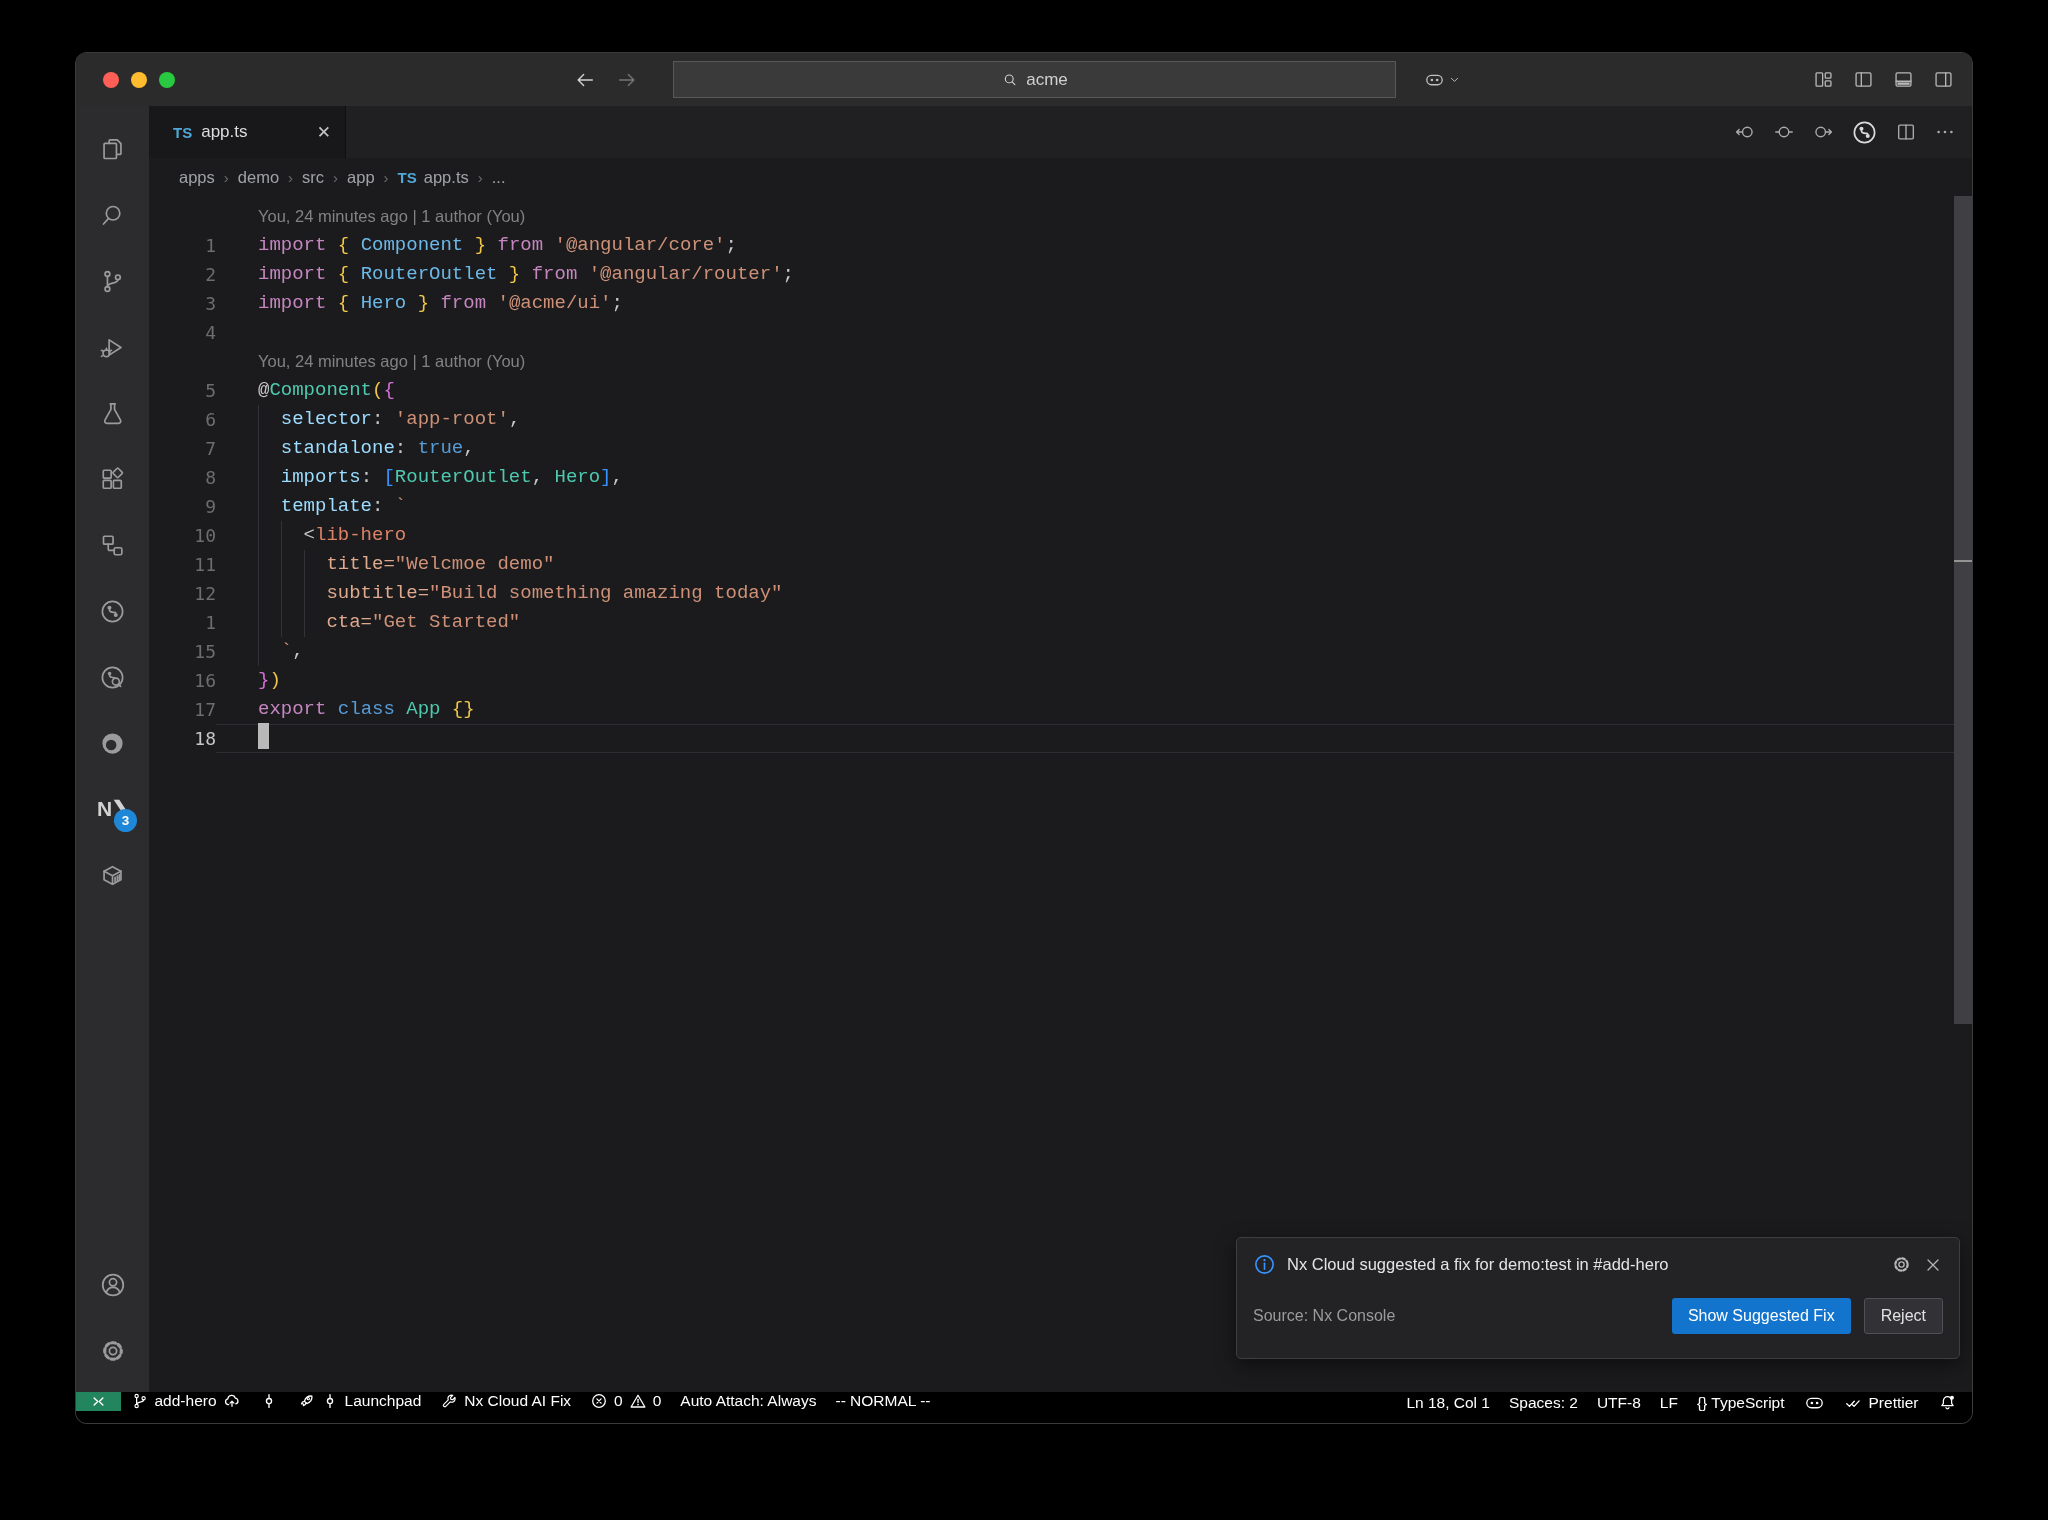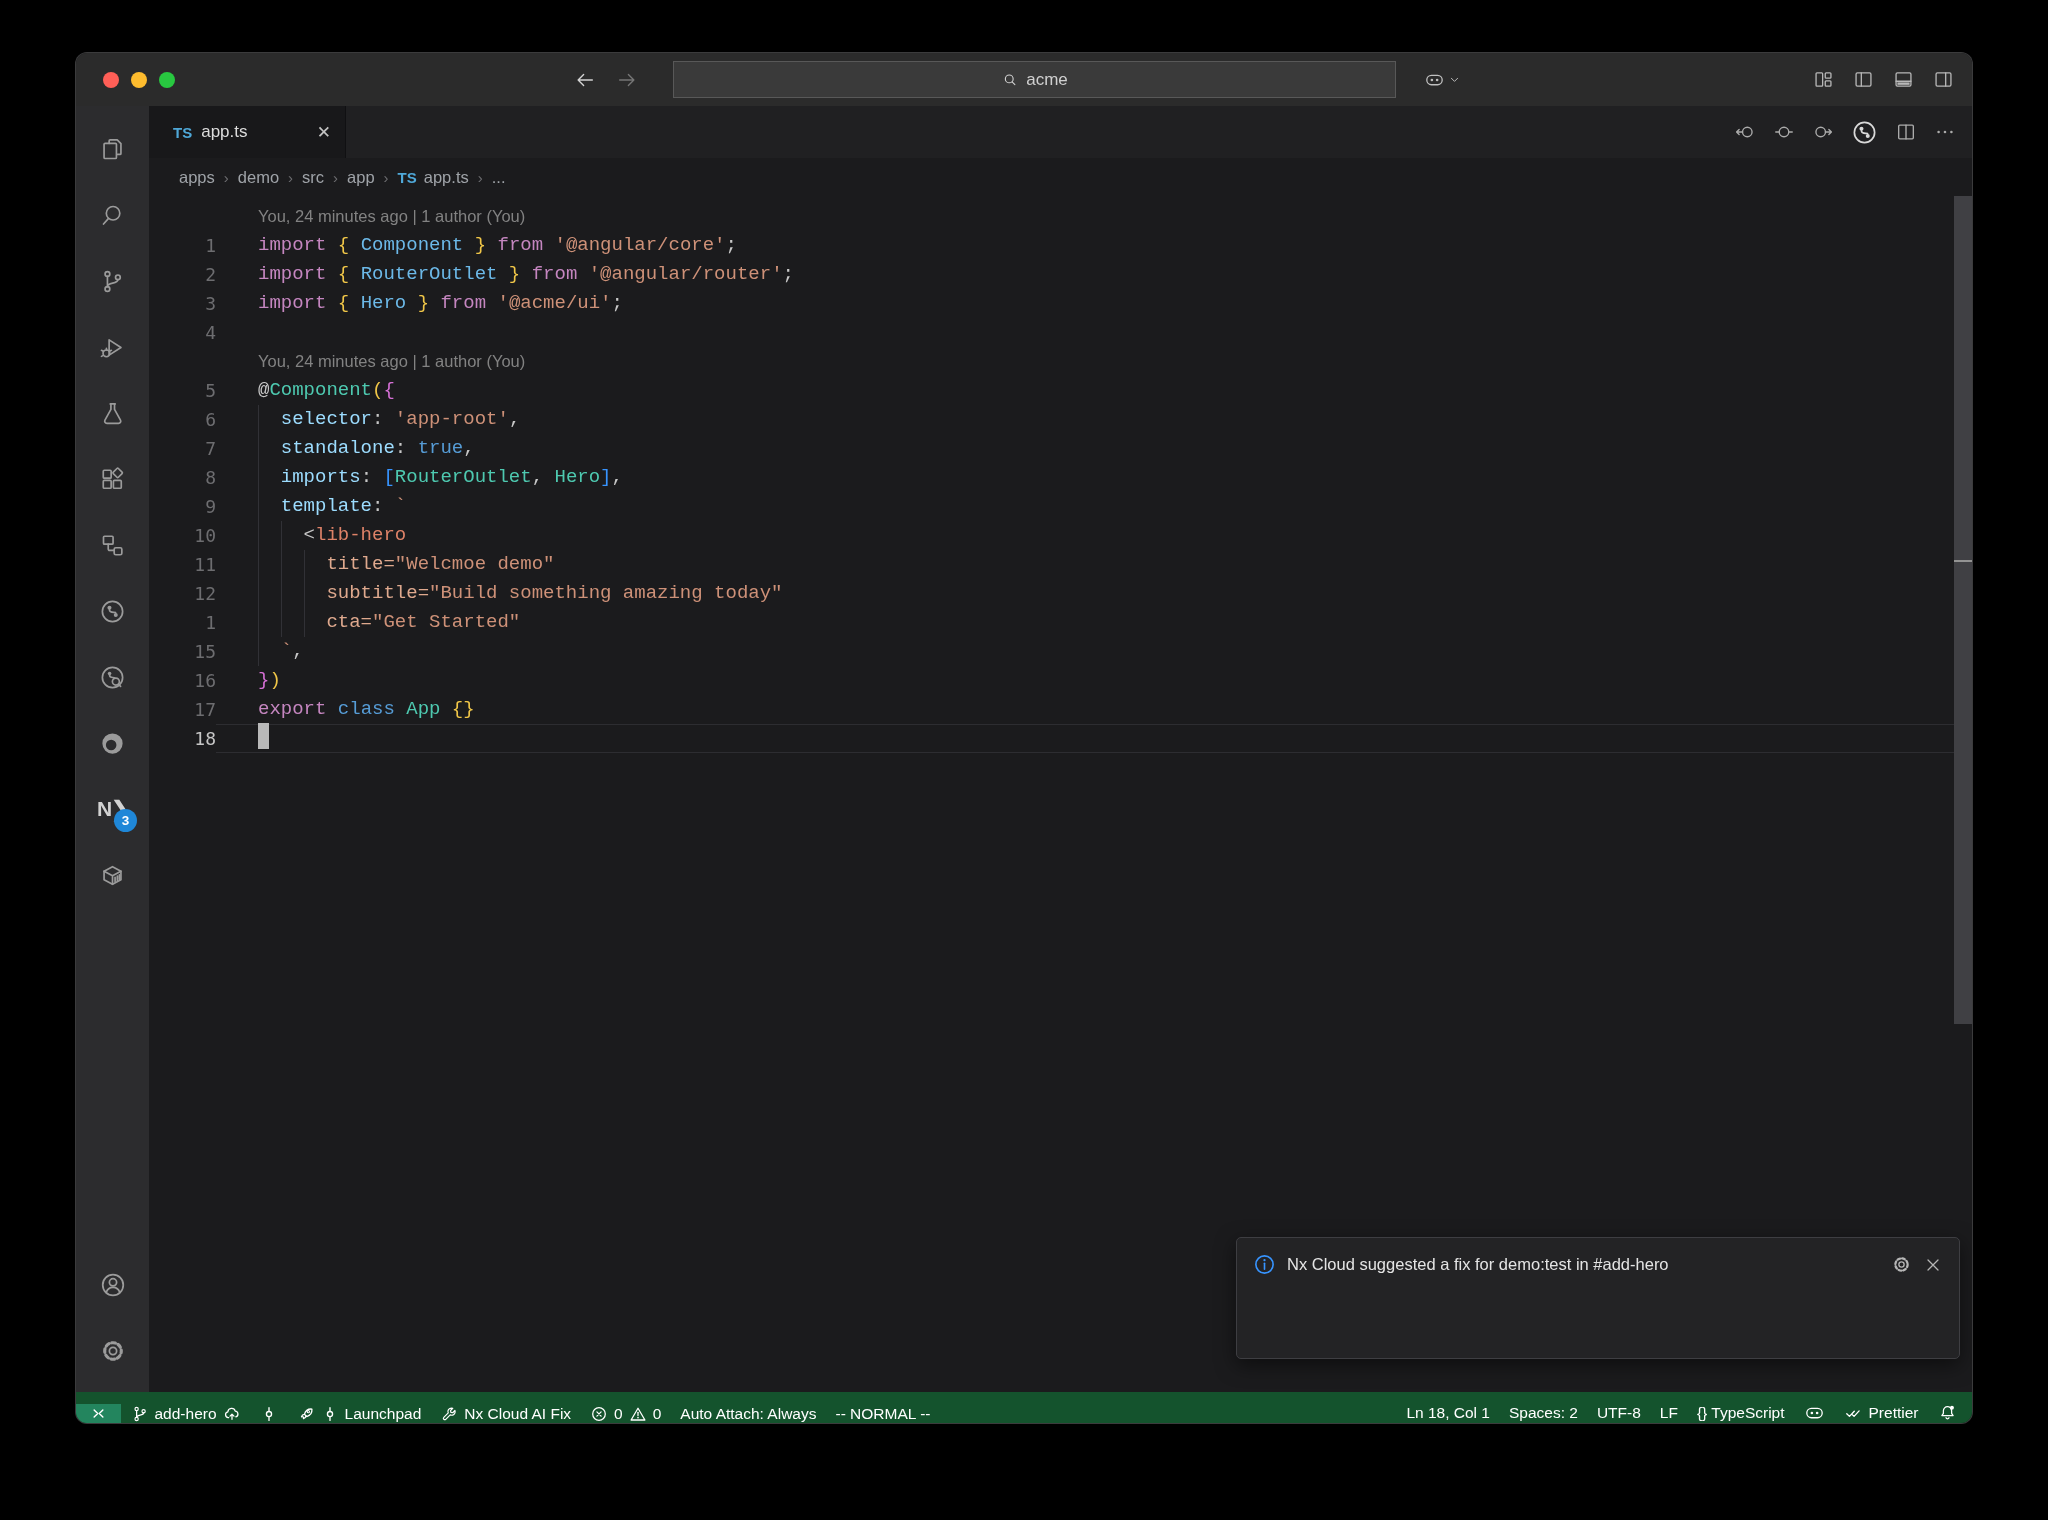--- a/index.html
+++ b/index.html
@@ -76,21 +76,21 @@
   .toast-title { flex:1; color:#e4e4e4; font-size:16.5px; }
   .toast-head .icn { color:#b6b6b6; cursor:pointer; }
   .toast-foot { display:flex; align-items:center; margin-top:22px; }
   .toast-src { flex:1; color:#9b9b9b; font-size:16px; }
   .btn { height:36px; border:none; border-radius:3px; font-size:16px; padding:0 16px; cursor:pointer;
          font-family:"Liberation Sans", sans-serif; }
   .btn-primary { background:#1274cc; color:#fff; }
   .btn-secondary { background:#313136; color:#e2e2e2; border:1px solid #505055; margin-left:13px; }
 
   
-  .statusbar { height:31px; background:#14532d; display:flex; align-items:flex-end; color:#fff; font-size:15.5px; flex:none; }
+  .statusbar { height:31px; background:#000000; display:flex; align-items:flex-start; color:#fff; font-size:15.5px; flex:none; }
   .sb-remote { width:45px; background:#23855e; display:flex; align-items:center; justify-content:center; cursor:pointer; flex:none; }
   .sb-items { display:flex; align-items:stretch; }
   .sb-items.right { margin-left:auto; padding-right:6px; }
   .sb-item { display:flex; align-items:center; gap:6px; padding:0 9.5px; cursor:pointer; white-space:nowrap; }
   .sb-item .icn { color:#fff; }
 </style>
 </head>
 <body>
 
 <div class="screen">
@@ -420,20 +420,25 @@
               <circle cx="12" cy="12" r="3"></circle>
               <circle cx="12" cy="12" r="7" stroke-width="2.6" stroke-dasharray="3 2.5"></circle>
             </svg>
           </span>
         <span class="icn">
             <svg width="20" height="20" viewBox="0 0 24 24" fill="none" stroke="currentColor" stroke-width="1.5" stroke-linecap="round" stroke-linejoin="round">
               <path d="M6 6l12 12M18 6L6 18"></path>
             </svg>
           </span>
       </div>
+      <div class="toast-foot">
+        <span class="toast-src">Source: Nx Console</span>
+        <button class="btn btn-primary">Show Suggested Fix</button>
+        <button class="btn btn-secondary">Reject</button>
+      </div>
     </div>
 
     <div class="statusbar">
       <div class="sb-remote">
         <span class="icn">
             <svg width="19" height="19" viewBox="0 0 24 24" fill="none" stroke="currentColor" stroke-width="1.5" stroke-linecap="round" stroke-linejoin="round">
               <path d="M6.5 7.5L11 12l-4.5 4.5M17.5 7.5L13 12l4.5 4.5" stroke-width="1.8"></path>
             </svg>
           </span>
       </div>

